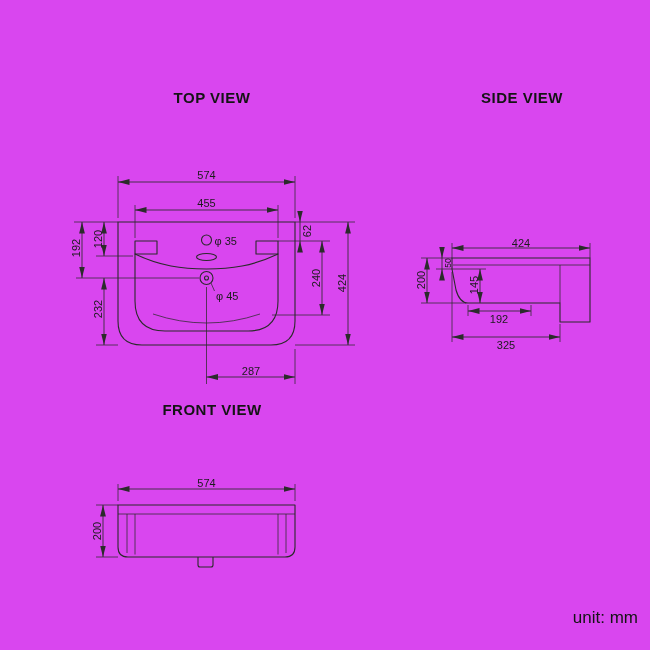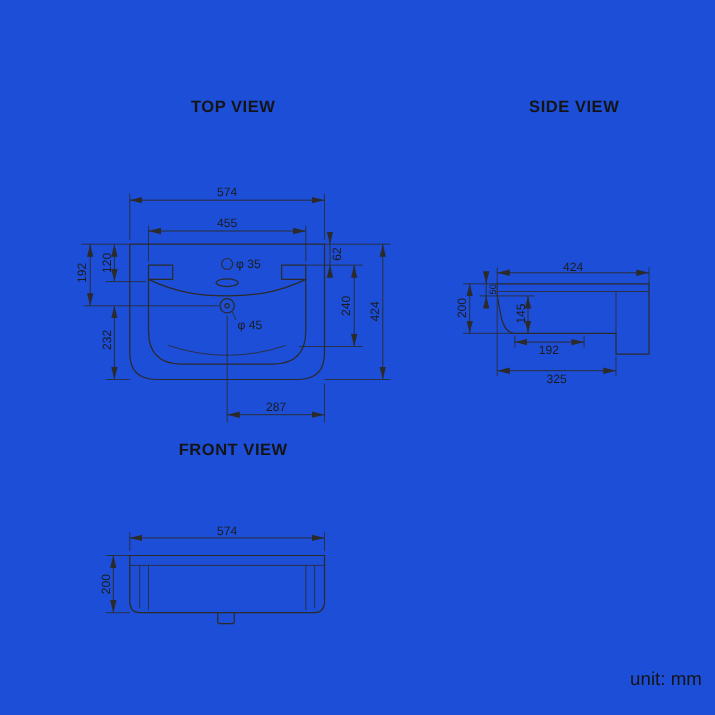--- a/index.html
+++ b/index.html
@@ -1,16 +1,16 @@
 <!DOCTYPE html>
 <html><head>
 <meta charset="utf-8">
 <style>
   html,body{margin:0;padding:0;background:#ffffff;}
-  .page{width:650px;height:650px;background:#1d4ed8;position:relative;overflow:hidden;}
+  .page{width:650px;height:650px;background:#d946ef;position:relative;overflow:hidden;}
   svg{display:block;}
   .ln{fill:none;stroke:#2b2b2b;stroke-width:1.1;stroke-linejoin:round;}
   .thin{fill:none;stroke:#2b2b2b;stroke-width:0.75;}
   .dl{fill:none;stroke:#2b2b2b;stroke-width:0.85;marker-start:url(#arw);marker-end:url(#arw);}
   .dle{fill:none;stroke:#2b2b2b;stroke-width:0.85;marker-end:url(#arw);}
   .dp{fill:none;stroke:#2b2b2b;stroke-width:0.85;}
   .dim{font:11px "Liberation Sans","DejaVu Sans",sans-serif;fill:#1c1c1c;dominant-baseline:central;}
   .dim-sm{font:8.5px "Liberation Sans","DejaVu Sans",sans-serif;fill:#1c1c1c;dominant-baseline:central;}
   .title{font:bold 15px "Liberation Sans","DejaVu Sans",sans-serif;fill:#141414;letter-spacing:0.5px;dominant-baseline:central;}
   .unit{font:17px "Liberation Sans","DejaVu Sans",sans-serif;fill:#141414;dominant-baseline:central;}

